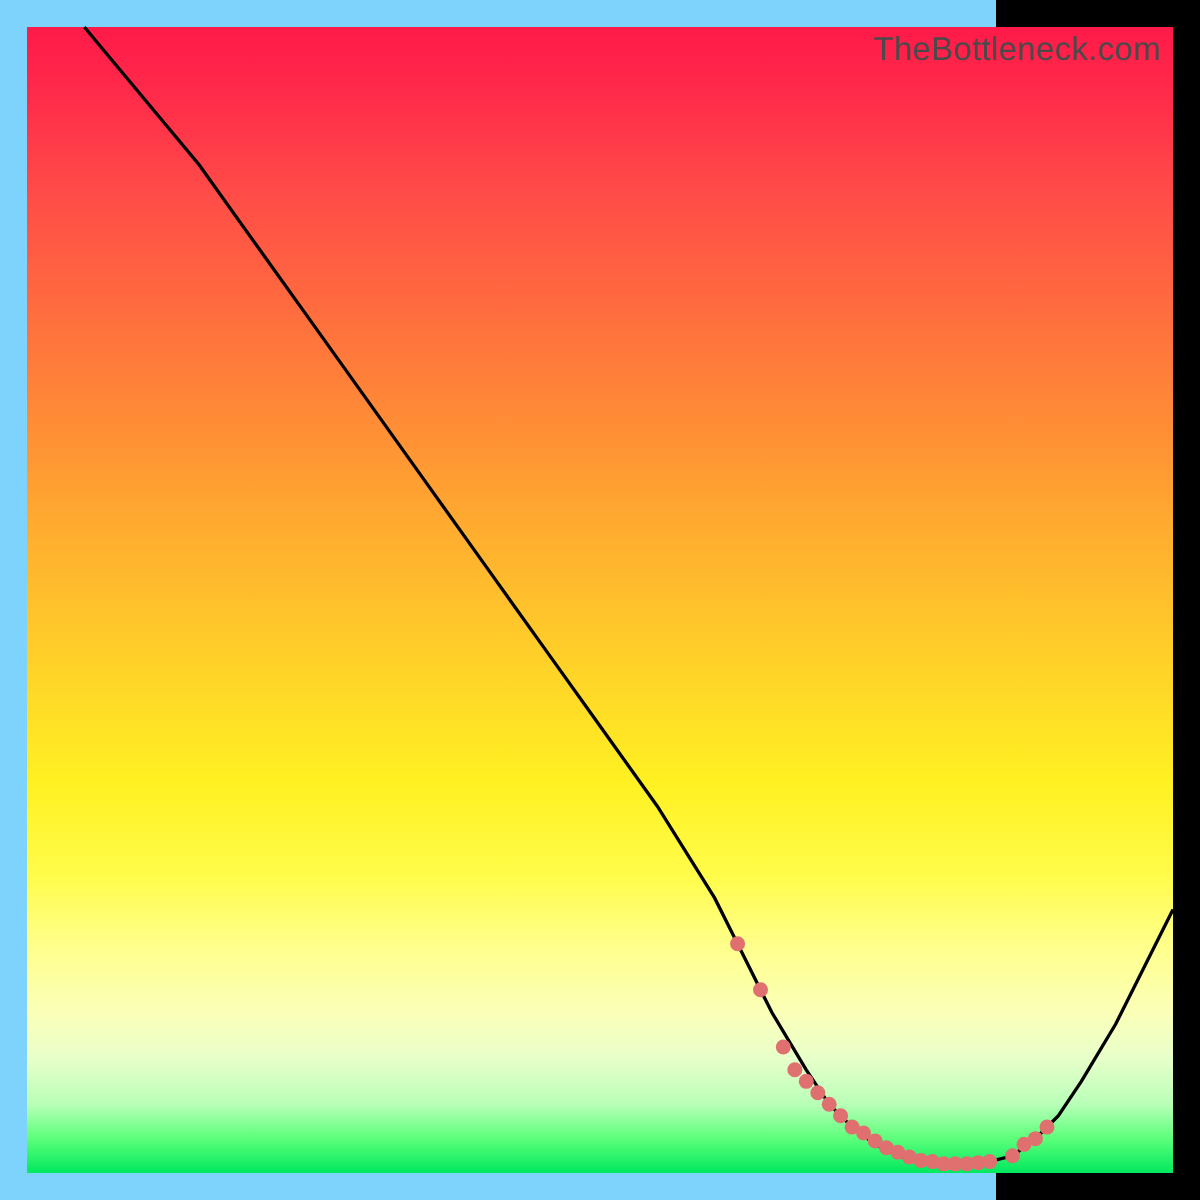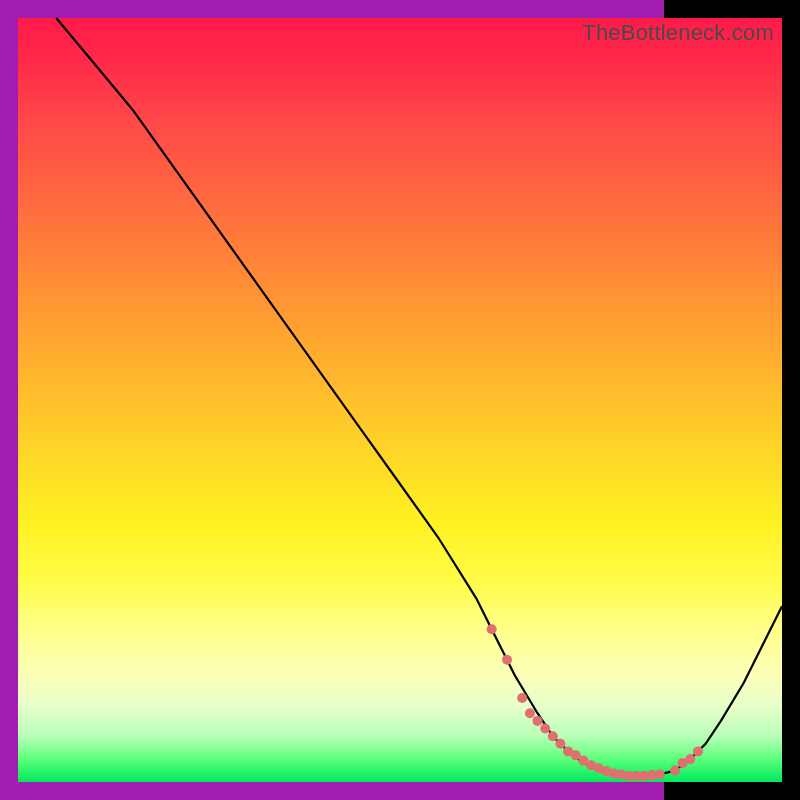--- a/index.html
+++ b/index.html
@@ -8,21 +8,21 @@
     width: 800px;
     height: 800px;
     background: #000;
     overflow: hidden;
     font-family: Arial, Helvetica, sans-serif;
   }
   .frame {
     position: absolute;
     left: 0; top: 0;
     width: 664px; height: 800px;
-    background: #a21caf;
+    background: #7dd3fc;
   }
   .plot-area {
     position: absolute;
     left: 18px;
     top: 18px;
     width: 764px;
     height: 764px;
     
     background: linear-gradient(to bottom,
       #ff1a49 0%,

